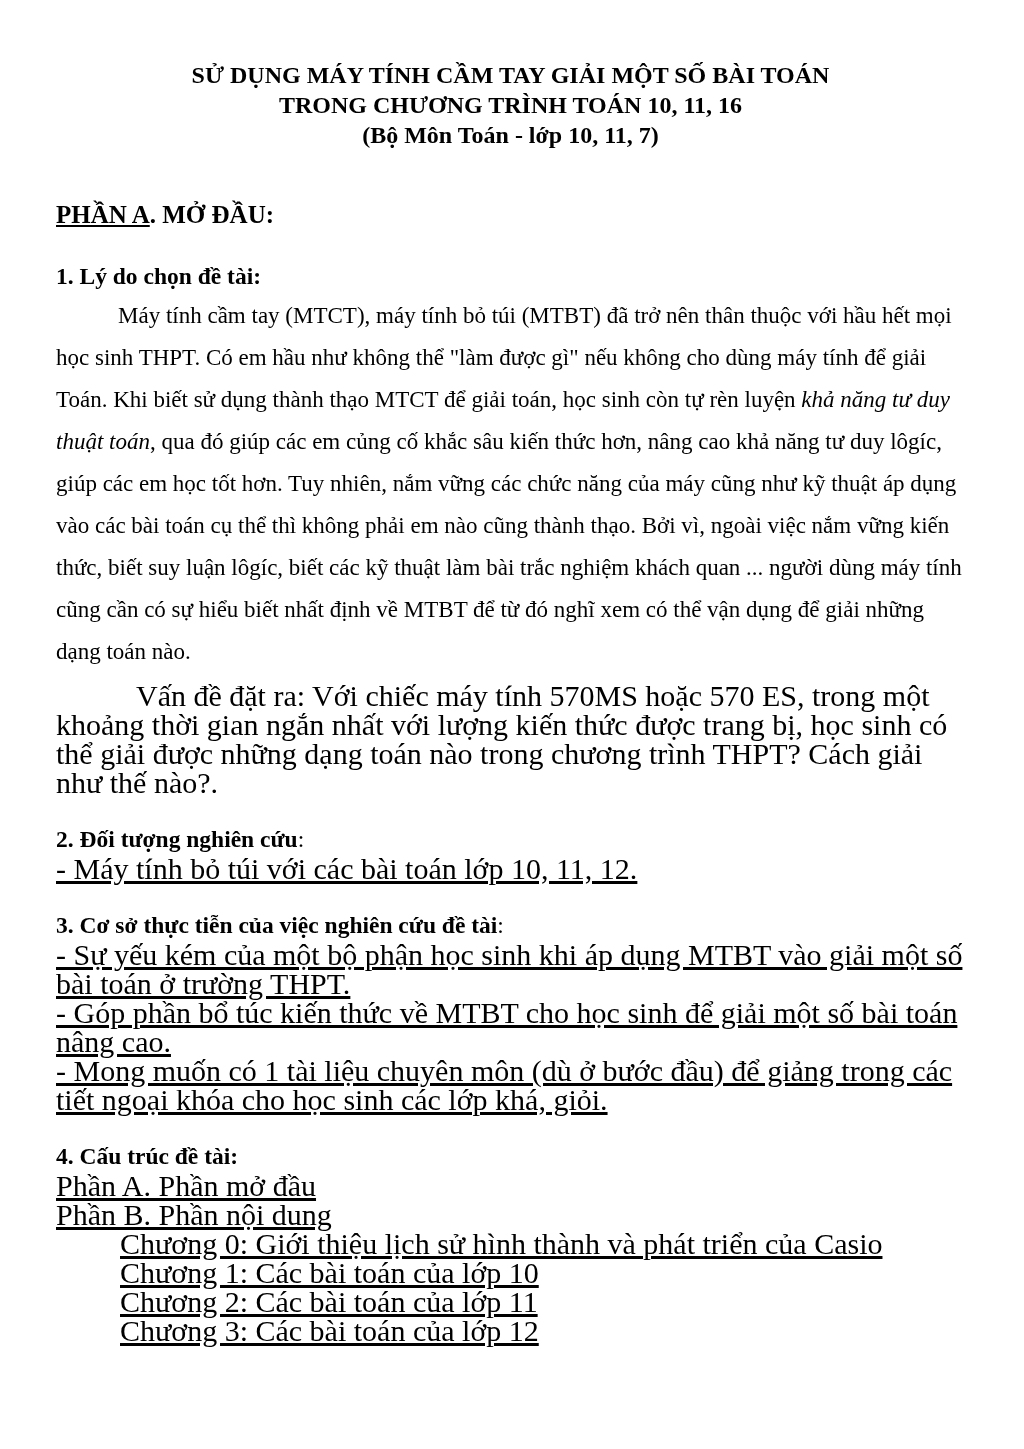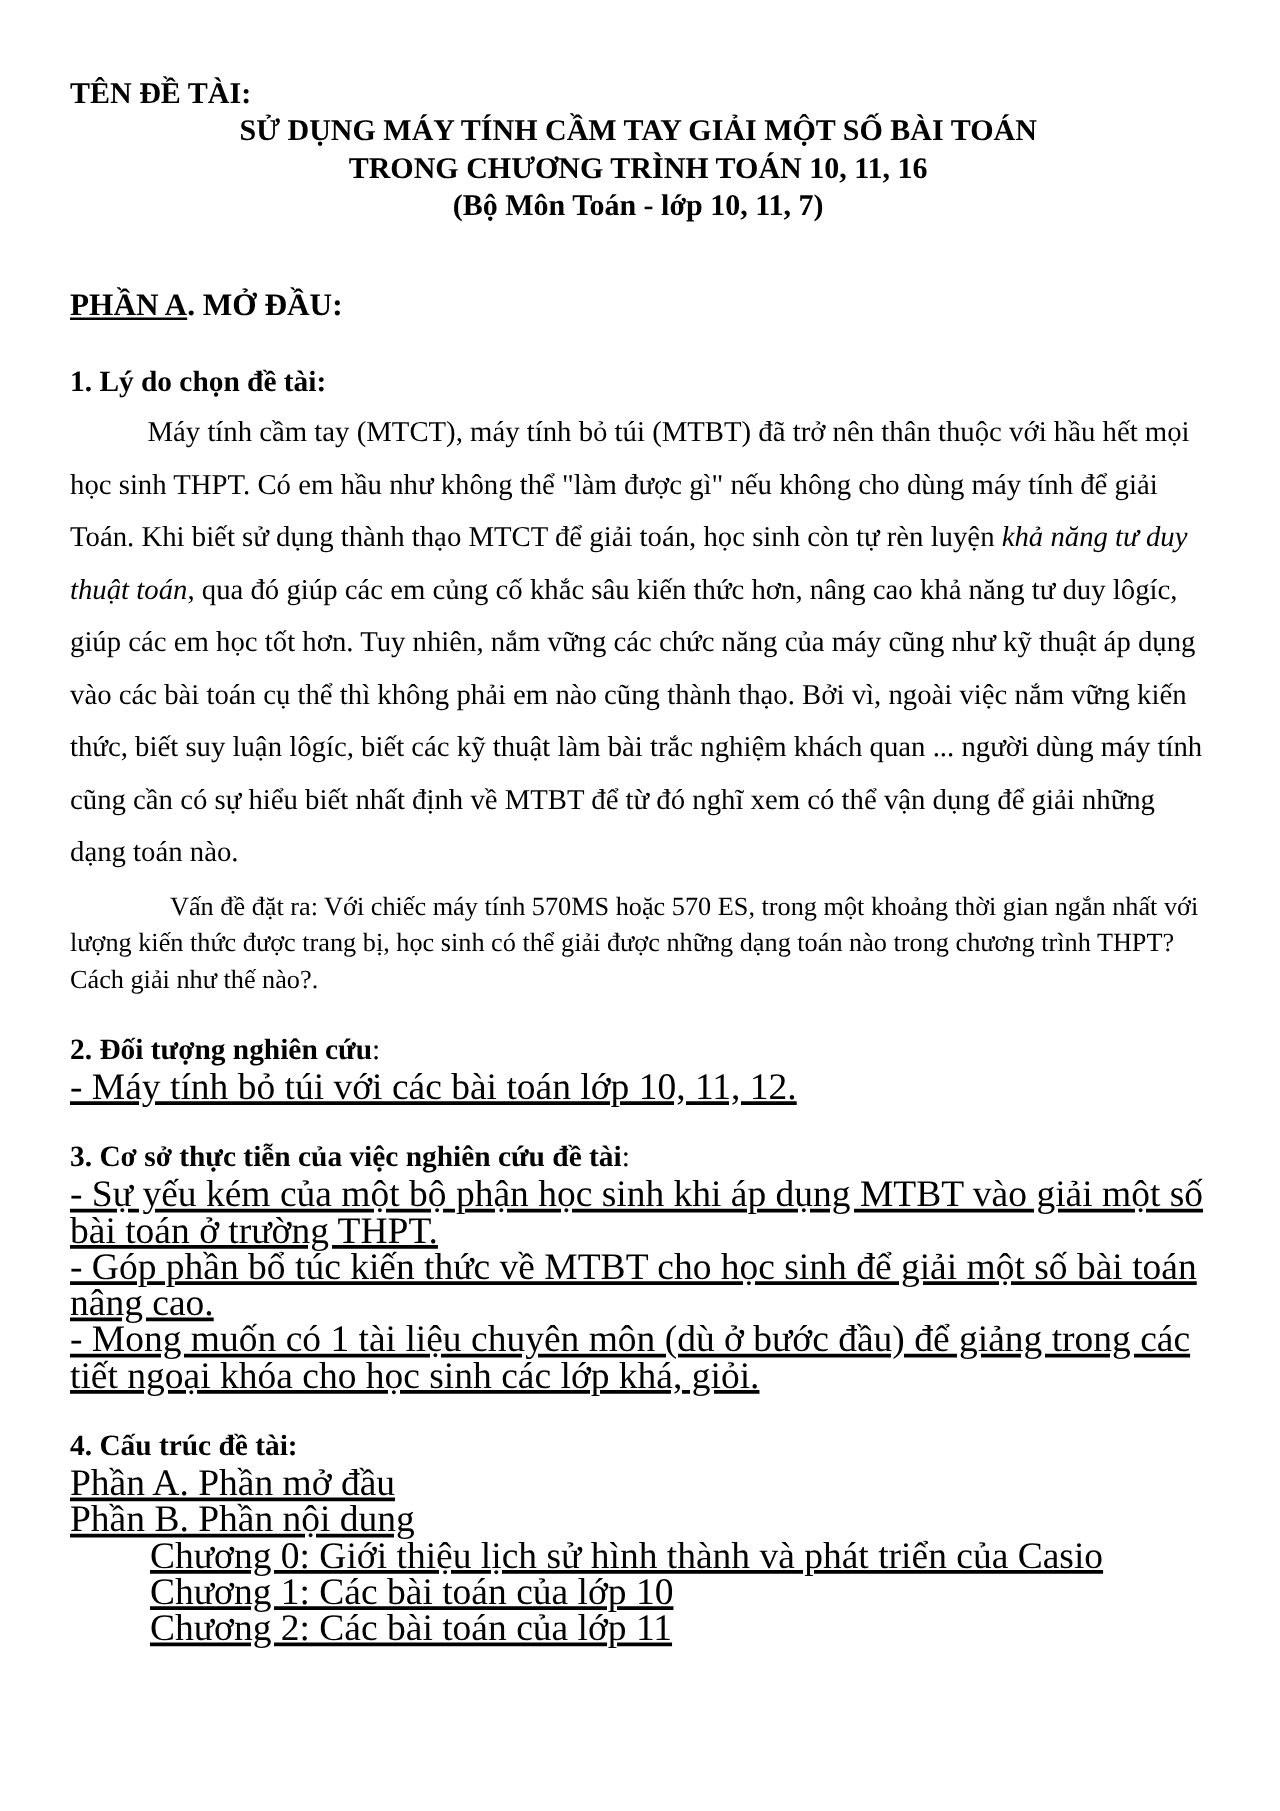--- a/index.html
+++ b/index.html
@@ -50,34 +50,33 @@
     line-height: 29px;
     text-decoration: underline;
   }
   .par-reason {
     font-size: 23px;
     line-height: 42px;
     text-indent: 62px;
     margin-top: 4px;
   }
   .par-problem {
-    font-size: 21px;
+    font-size: 30px;
     line-height: 29px;
     text-indent: 80px;
     margin-top: 8px;
   }
   .italic { font-style: italic; }
   .outline-indent { padding-left: 64px; }
 </style>
 </head>
 <body>
 
 <div class="page">
 
-  <div class="doc-header-label">TÊN ĐỀ TÀI:</div>
 
   <div class="title-line">SỬ DỤNG MÁY TÍNH CẦM TAY GIẢI MỘT SỐ BÀI TOÁN</div>
   <div class="title-line">TRONG CHƯƠNG TRÌNH TOÁN 10, 11, 16</div>
   <div class="title-line">(Bộ Môn Toán - lớp 10, 11, 7)</div>
 
   <div class="part-heading">
     <span class="part-label">PHẦN A</span><span>. MỞ ĐẦU:</span>
   </div>
 
   <div class="section-heading" style="margin-top:32px;">1. Lý do chọn đề tài:</div>
@@ -97,14 +96,15 @@
   <div class="body-text">- Sự yếu kém của một bộ phận học sinh khi áp dụng MTBT vào giải một số bài toán ở trường THPT.</div>
   <div class="body-text">- Góp phần bổ túc kiến thức về MTBT cho học sinh để giải một số bài toán nâng cao.</div>
   <div class="body-text">- Mong muốn có 1 tài liệu chuyên môn (dù ở bước đầu) để giảng trong các tiết ngoại khóa cho học sinh các lớp khá, giỏi.</div>
 
   <div class="section-heading">4. Cấu trúc đề tài:</div>
   <div class="body-text">Phần A. Phần mở đầu</div>
   <div class="body-text">Phần B. Phần nội dung</div>
   <div class="body-text outline-indent">Chương 0: Giới thiệu lịch sử hình thành và phát triển của Casio</div>
   <div class="body-text outline-indent">Chương 1: Các bài toán của lớp 10</div>
   <div class="body-text outline-indent">Chương 2: Các bài toán của lớp 11</div>
+  <div class="body-text outline-indent">Chương 3: Các bài toán của lớp 12</div>
 
 </div>
 
 </body></html>

